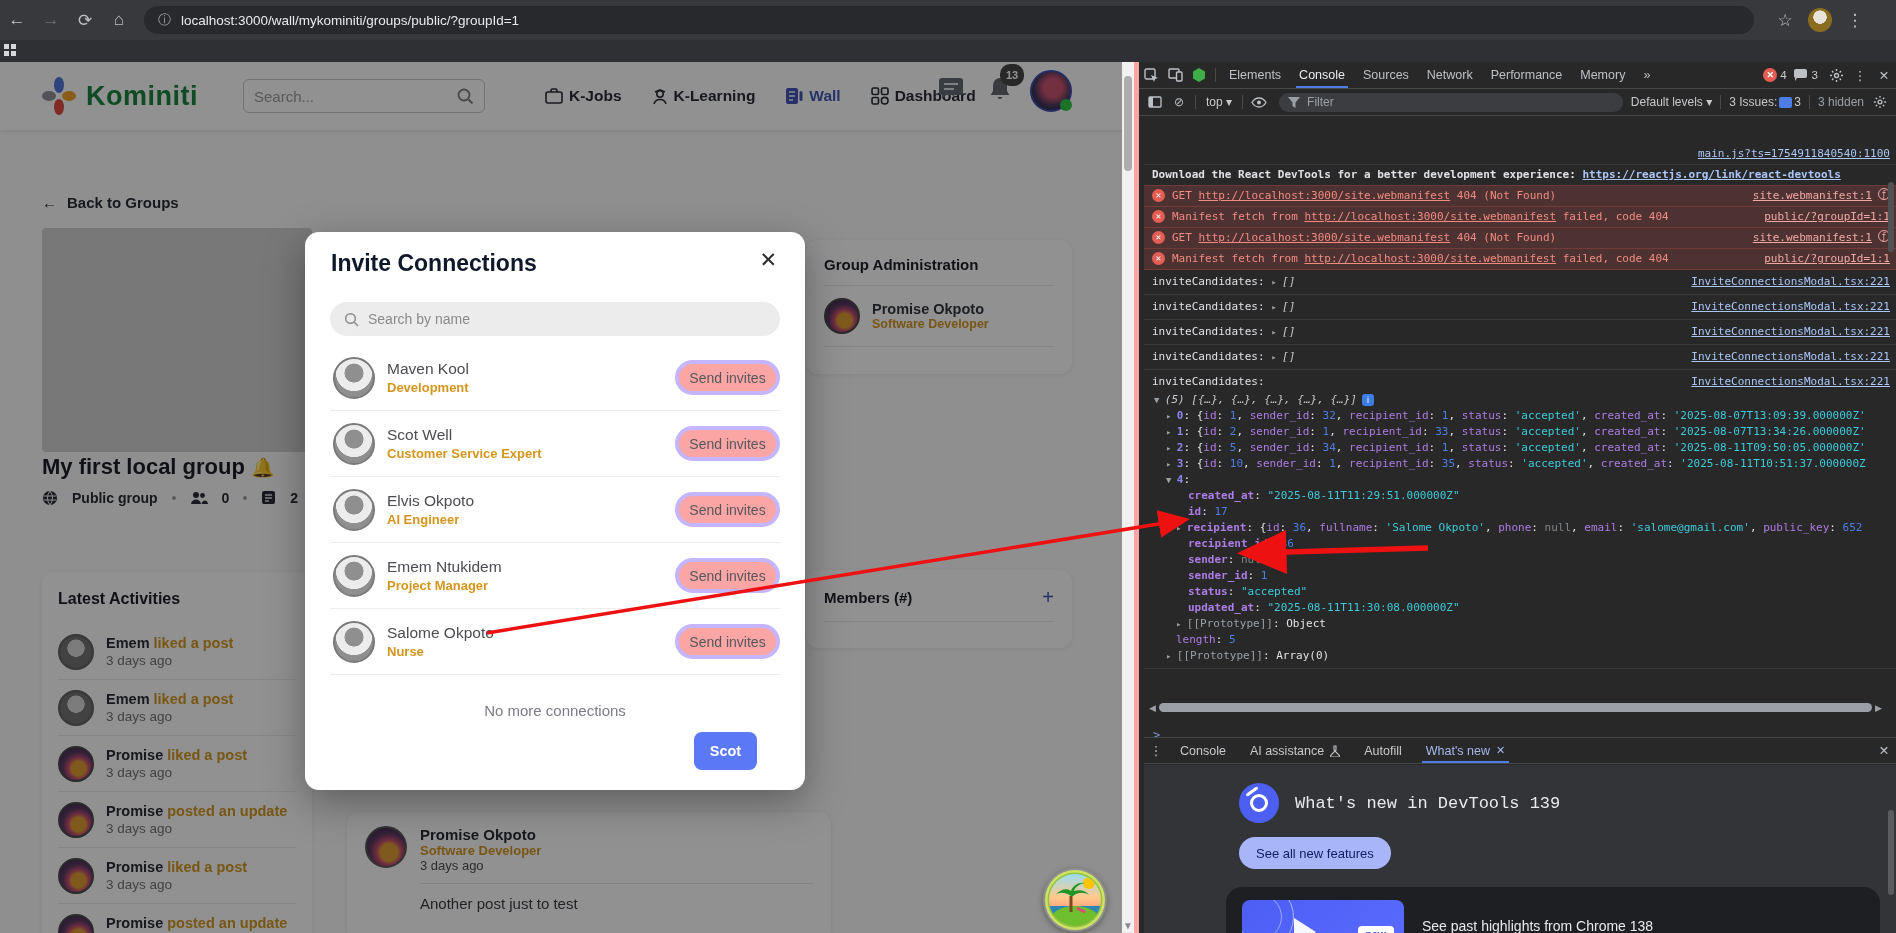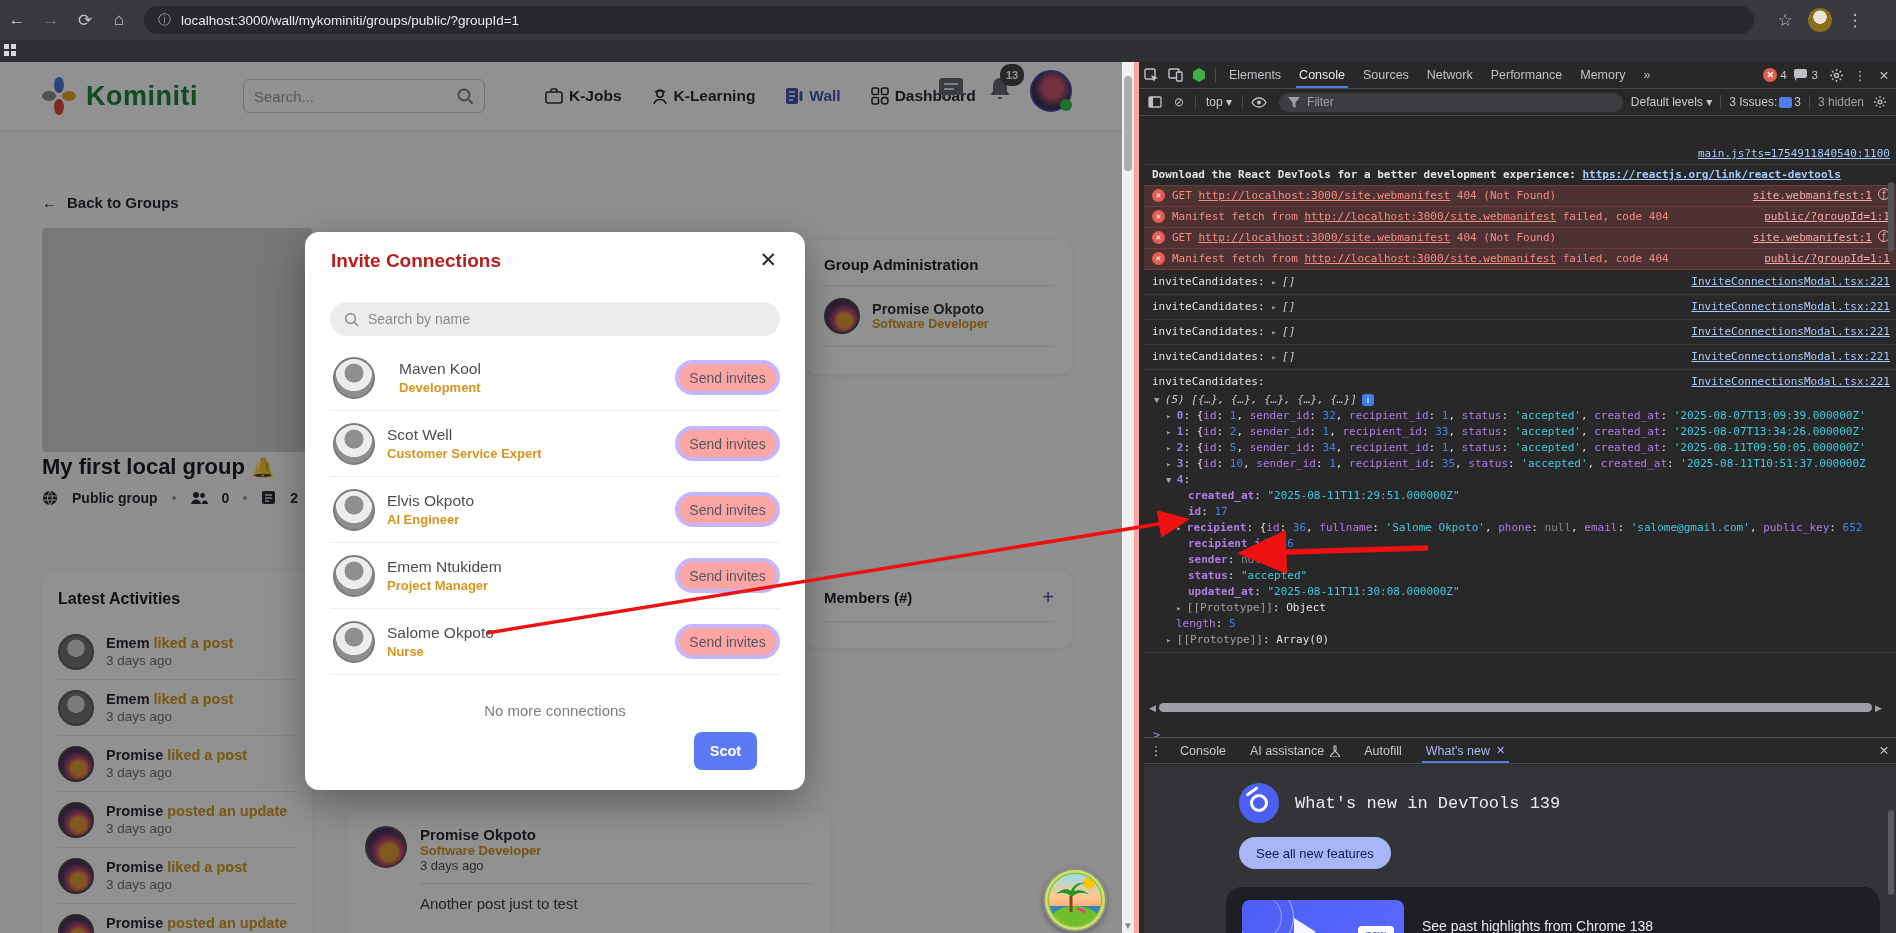--- a/index.html
+++ b/index.html
@@ -92,21 +92,21 @@
   #pagescroll .thumb { position:absolute; left:2px; top:14px; width:8px; height:95px; background:#adadad; border-radius:4px; }
   #pagescroll .down { position:absolute; left:0; bottom:2px; width:12px; text-align:center; color:#8a8a8a; font-size:10px; }
 
   
   #island { position:absolute; left:1043px; top:806px; width:64px; height:64px; z-index:6; border-radius:50%;
     box-shadow:0 2px 6px rgba(0,0,0,.35); }
 
   
   #modal { position:absolute; left:305px; top:170px; width:500px; height:558px; background:#fff; border-radius:14px;
     box-shadow:0 12px 40px rgba(0,0,0,.35); z-index:10; }
-  .modal-title { position:absolute; left:26px; top:18px; font-size:19px; font-weight:bold; color:#b91c1c; }
+  .modal-title { position:absolute; left:26px; top:18px; font-size:23px; font-weight:bold; color:#0f172a; }
   .modal-close { position:absolute; right:28px; top:16px; font-size:21px; color:#2b2b2b; cursor:pointer; }
   .modal-search { position:absolute; left:25px; top:70px; width:450px; height:34px; background:#ececec;
     border-radius:17px; display:flex; align-items:center; padding:0 14px; gap:9px; color:#8a8a8a; font-size:14px; }
   .invite-row { position:absolute; left:25px; width:450px; height:66px; display:flex; align-items:center;
     border-bottom:1px solid #ededed; }
   .inv-av { width:42px; height:42px; border-radius:50%; border:2px solid #7a7a7a; flex:none;
     background:radial-gradient(circle at 50% 37%, #8f8f8f 0 30%, #ececec 32% 58%, #8f8f8f 60% 78%, #ececec 79%); margin-left:3px; }
   .inv-texts { margin-left:12px; }
   .inv-name { font-size:15.5px; color:#4c4c52; font-weight:500; }
   .inv-role { font-size:13px; color:#d4951c; font-weight:bold; margin-top:2px; }
@@ -426,21 +426,21 @@
     <div class="modal-title">Invite Connections</div>
     <div class="modal-close">✕</div>
     <div class="modal-search">
       <svg class="icon" width="15" height="15" viewBox="0 0 15 15">
         <circle cx="6.5" cy="6.5" r="4.8" fill="none" stroke="#8a8a8a" stroke-width="1.5"></circle>
         <line x1="10.3" y1="10.3" x2="14" y2="14" stroke="#8a8a8a" stroke-width="1.5"></line>
       </svg>
       <span>Search by name</span>
     </div>
 
-    <div class="invite-row" style="top:113px;gap:12px;">
+    <div class="invite-row" style="top:113px;">
       <div class="inv-av"></div>
       <div class="inv-texts">
         <div class="inv-name">Maven Kool</div>
         <div class="inv-role">Development</div>
       </div>
       <div class="inv-btn">Send invites</div>
     </div>
     <div class="invite-row" style="top:179px;">
       <div class="inv-av"></div>
       <div class="inv-texts">
@@ -647,20 +647,21 @@
       <div class="cline pl20"><span class="tok-tri">▸ </span><span class="tok-idx">0</span><span class="tok-txt">: {</span><span class="tok-key">id</span><span class="tok-txt">: </span><span class="tok-num">1</span><span class="tok-txt">, </span><span class="tok-key">sender_id</span><span class="tok-txt">: </span><span class="tok-num">32</span><span class="tok-txt">, </span><span class="tok-key">recipient_id</span><span class="tok-txt">: </span><span class="tok-num">1</span><span class="tok-txt">, </span><span class="tok-key">status</span><span class="tok-txt">: </span><span class="tok-str">'accepted'</span><span class="tok-txt">, </span><span class="tok-key">created_at</span><span class="tok-txt">: </span><span class="tok-str">'2025-08-07T13:09:39.000000Z'</span></div>
       <div class="cline pl20"><span class="tok-tri">▸ </span><span class="tok-idx">1</span><span class="tok-txt">: {</span><span class="tok-key">id</span><span class="tok-txt">: </span><span class="tok-num">2</span><span class="tok-txt">, </span><span class="tok-key">sender_id</span><span class="tok-txt">: </span><span class="tok-num">1</span><span class="tok-txt">, </span><span class="tok-key">recipient_id</span><span class="tok-txt">: </span><span class="tok-num">33</span><span class="tok-txt">, </span><span class="tok-key">status</span><span class="tok-txt">: </span><span class="tok-str">'accepted'</span><span class="tok-txt">, </span><span class="tok-key">created_at</span><span class="tok-txt">: </span><span class="tok-str">'2025-08-07T13:34:26.000000Z'</span></div>
       <div class="cline pl20"><span class="tok-tri">▸ </span><span class="tok-idx">2</span><span class="tok-txt">: {</span><span class="tok-key">id</span><span class="tok-txt">: </span><span class="tok-num">5</span><span class="tok-txt">, </span><span class="tok-key">sender_id</span><span class="tok-txt">: </span><span class="tok-num">34</span><span class="tok-txt">, </span><span class="tok-key">recipient_id</span><span class="tok-txt">: </span><span class="tok-num">1</span><span class="tok-txt">, </span><span class="tok-key">status</span><span class="tok-txt">: </span><span class="tok-str">'accepted'</span><span class="tok-txt">, </span><span class="tok-key">created_at</span><span class="tok-txt">: </span><span class="tok-str">'2025-08-11T09:50:05.000000Z'</span></div>
       <div class="cline pl20"><span class="tok-tri">▸ </span><span class="tok-idx">3</span><span class="tok-txt">: {</span><span class="tok-key">id</span><span class="tok-txt">: </span><span class="tok-num">10</span><span class="tok-txt">, </span><span class="tok-key">sender_id</span><span class="tok-txt">: </span><span class="tok-num">1</span><span class="tok-txt">, </span><span class="tok-key">recipient_id</span><span class="tok-txt">: </span><span class="tok-num">35</span><span class="tok-txt">, </span><span class="tok-key">status</span><span class="tok-txt">: </span><span class="tok-str">'accepted'</span><span class="tok-txt">, </span><span class="tok-key">created_at</span><span class="tok-txt">: </span><span class="tok-str">'2025-08-11T10:51:37.000000Z</span></div>
       <div class="cline pl20"><span class="tok-tri">▼ </span><span class="tok-idx">4</span><span class="tok-txt">:</span></div>
       <div class="cline pl42"><span class="tok-bkey">created_at</span><span class="tok-txt">: </span><span class="tok-str">"2025-08-11T11:29:51.000000Z"</span></div>
       <div class="cline pl42"><span class="tok-bkey">id</span><span class="tok-txt">: </span><span class="tok-num">17</span></div>
       <div class="cline pl30"><span class="tok-tri">▸ </span><span class="tok-bkey">recipient</span><span class="tok-txt">: {</span><span class="tok-key">id</span><span class="tok-txt">: </span><span class="tok-num">36</span><span class="tok-txt">, </span><span class="tok-key">fullname</span><span class="tok-txt">: </span><span class="tok-str">'Salome Okpoto'</span><span class="tok-txt">, </span><span class="tok-key">phone</span><span class="tok-txt">: </span><span class="tok-nul">null</span><span class="tok-txt">, </span><span class="tok-key">email</span><span class="tok-txt">: </span><span class="tok-str">'salome@gmail.com'</span><span class="tok-txt">, </span><span class="tok-key">public_key</span><span class="tok-txt">: </span><span class="tok-num">652</span></div>
       <div class="cline pl42"><span class="tok-bkey">recipient_id</span><span class="tok-txt">: </span><span class="tok-num">36</span></div>
       <div class="cline pl42"><span class="tok-bkey">sender</span><span class="tok-txt">: </span><span class="tok-nul">null</span></div>
+      <div class="cline pl42"><span class="tok-bkey">sender_id</span><span class="tok-txt">: </span><span class="tok-num">1</span></div>
       <div class="cline pl42"><span class="tok-bkey">status</span><span class="tok-txt">: </span><span class="tok-str">"accepted"</span></div>
       <div class="cline pl42"><span class="tok-bkey">updated_at</span><span class="tok-txt">: </span><span class="tok-str">"2025-08-11T11:30:08.000000Z"</span></div>
       <div class="cline pl30"><span class="tok-tri">▸ </span><span class="tok-proto">[[Prototype]]</span><span class="tok-txt">: </span><span class="tok-txt">Object</span></div>
       <div class="cline pl30"><span class="tok-key">length</span><span class="tok-txt">: </span><span class="tok-num">5</span></div>
       <div class="cline pl20"><span class="tok-tri">▸ </span><span class="tok-proto">[[Prototype]]</span><span class="tok-txt">: </span><span class="tok-txt">Array(0)</span></div>
     </div>
   </div>
 
   <div id="hscroll">
     <span class="harrow">◀</span>

